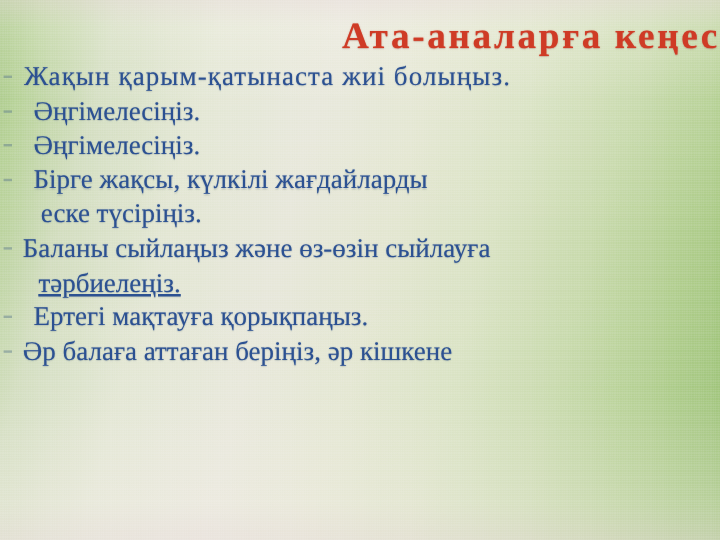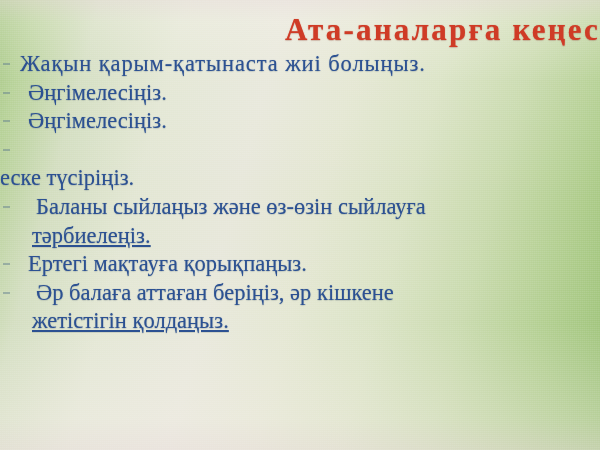--- a/index.html
+++ b/index.html
@@ -123,42 +123,41 @@
     background: rgba(90,120,140,0.45);
     transform: translateY(-1px);
   }
 
   .line .txt {
     display: inline-block;
   }
 
   
   .ind-20 .txt { margin-left: 20px; }
-  .ind-24 .txt { margin-left: 36px; }
+  .ind-24 .txt { margin-left: 19px; }
   .ind-28 .txt { margin-left: 28px; }
   .ind-32 .txt { margin-left: 32px; text-decoration: underline; }
-  .ind-34 .txt { }
+  .ind-34 .txt { margin-left: 34px; }
 
   .sp-wide .txt { letter-spacing: 0.9px; text-align: center; }
 </style>
 </head>
 <body>
 
 <div id="poster">
   <div id="content">
 
     <div class="title">Ата-аналарға кеңес</div>
 
     <div class="lines">
         <div class="line ind-20 sp-wide"><span class="dash"></span><span class="txt">Жақын  қарым-қатынаста жиі  болыңыз.</span></div>
         <div class="line ind-28"><span class="dash"></span><span class="txt">Әңгімелесіңіз.</span></div>
         <div class="line ind-28"><span class="dash"></span><span class="txt">Әңгімелесіңіз.</span></div>
-        <div class="line ind-28"><span class="dash"></span></div>
+        <div class="line ind-28"><span class="dash"></span><span class="txt">Бірге жақсы, күлкілі жағдайларды</span></div>
         <div class="line ind-34"><span class="txt">еске түсіріңіз.</span></div>
         <div class="line ind-24"><span class="dash"></span><span class="txt">Баланы сыйлаңыз және өз-өзін сыйлауға</span></div>
         <div class="line ind-32"><span class="txt">тәрбиелеңіз.</span></div>
         <div class="line ind-28"><span class="dash"></span><span class="txt">Ертегі мақтауға қорықпаңыз.</span></div>
         <div class="line ind-24"><span class="dash"></span><span class="txt">Әр балаға аттаған беріңіз, әр кішкене</span></div>
-        <div class="line ind-32"><span class="txt">жетістігін қолдаңыз.</span></div>
       </div>
 
   </div>
 </div>
 
 </body></html>

